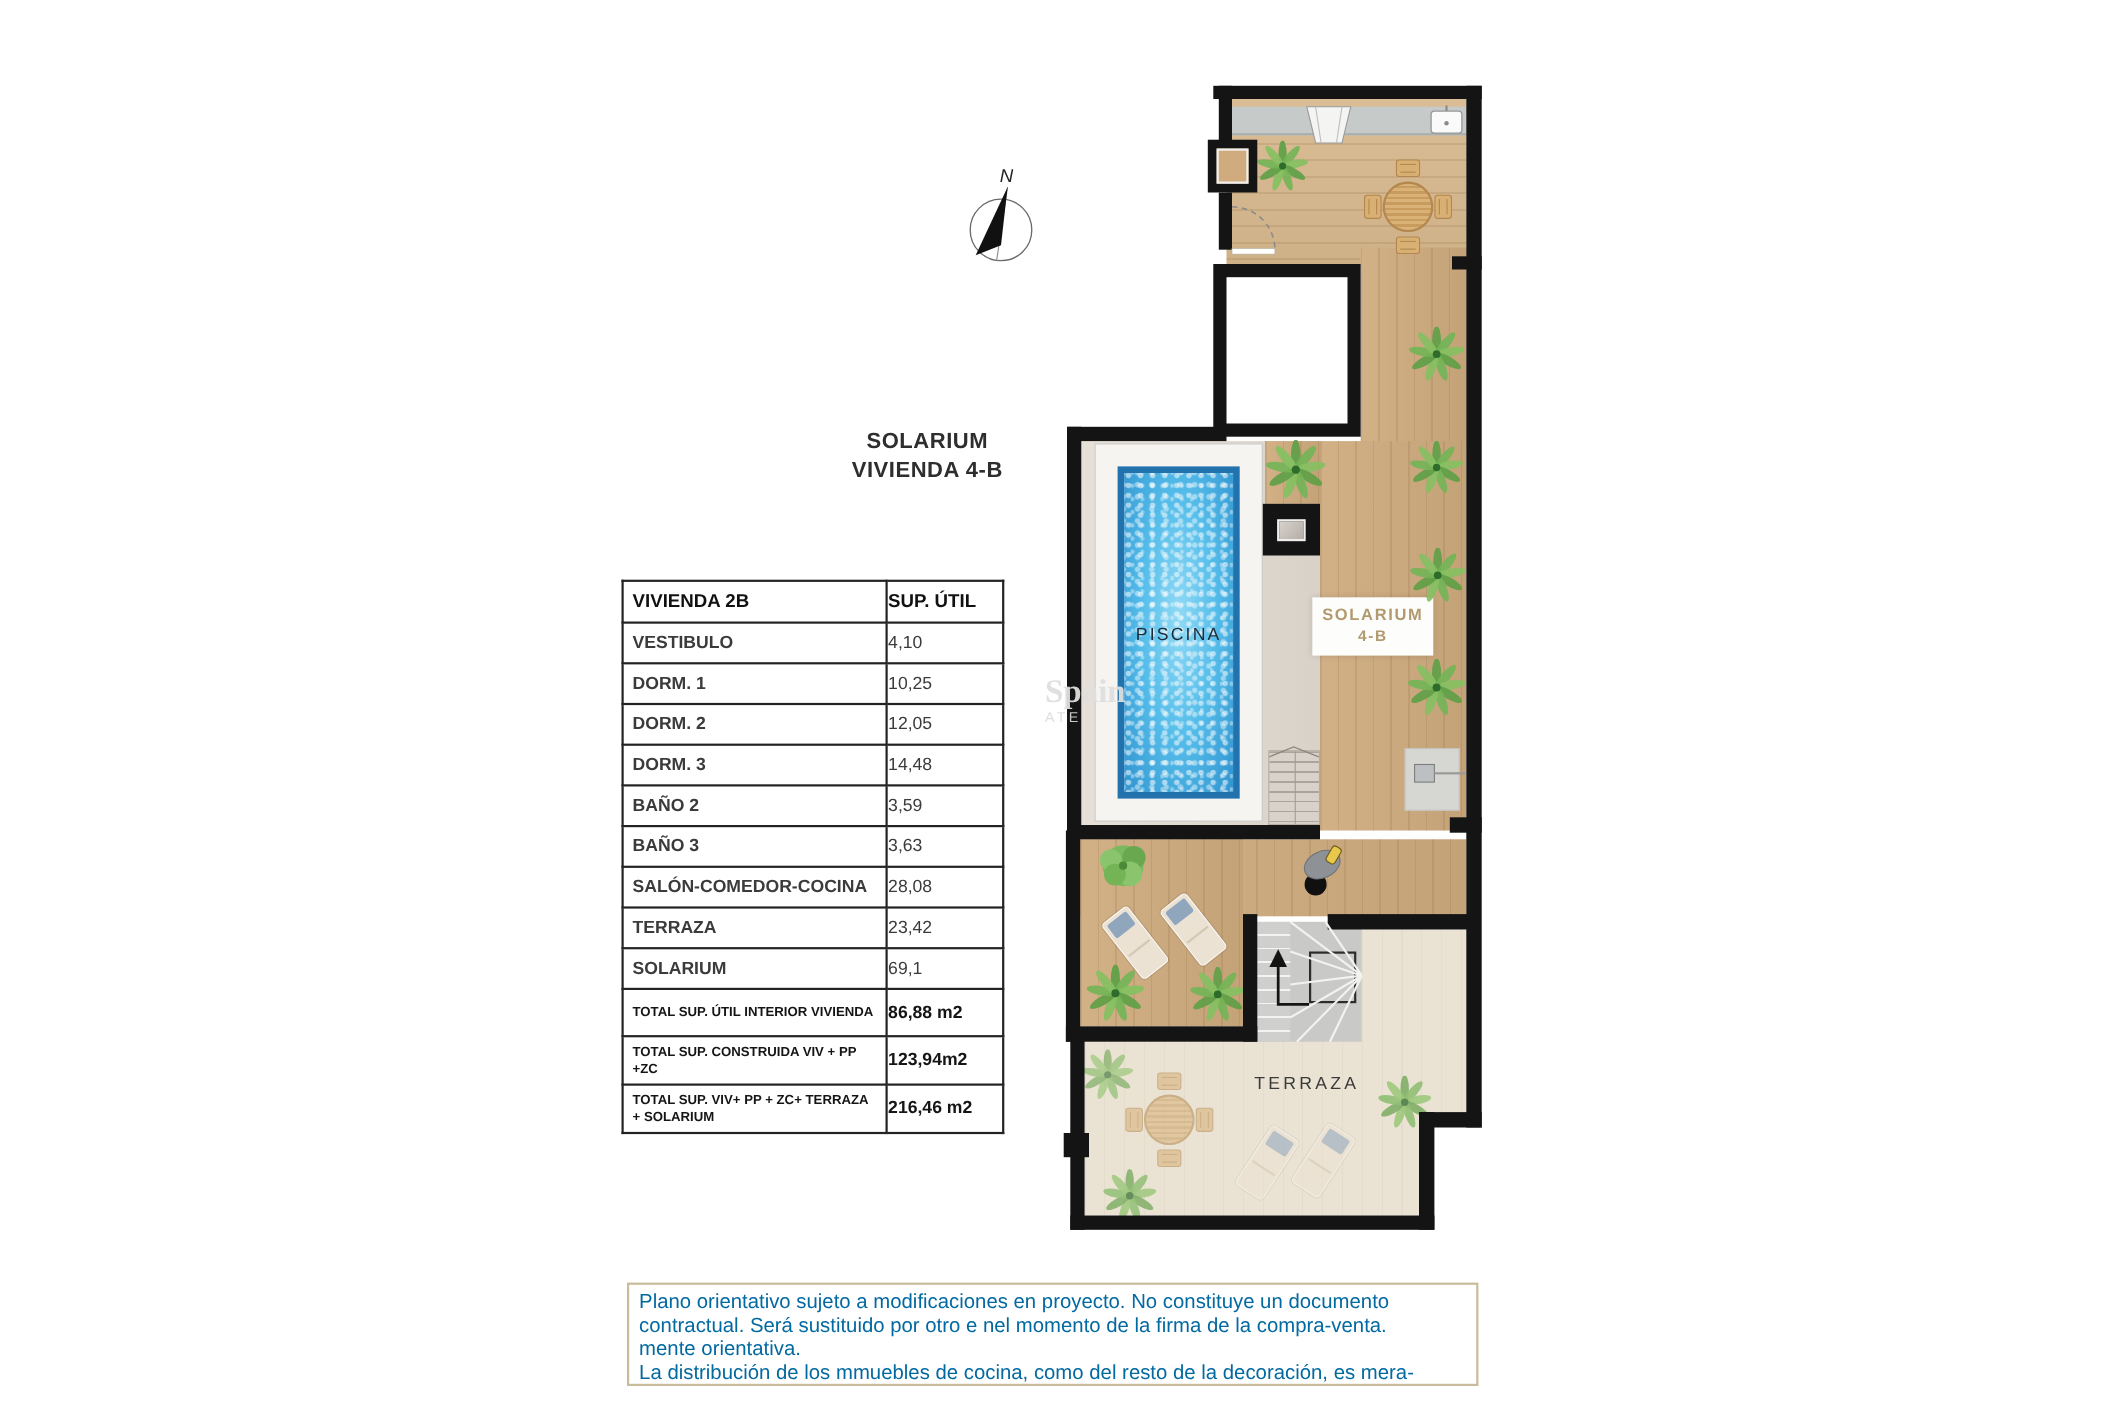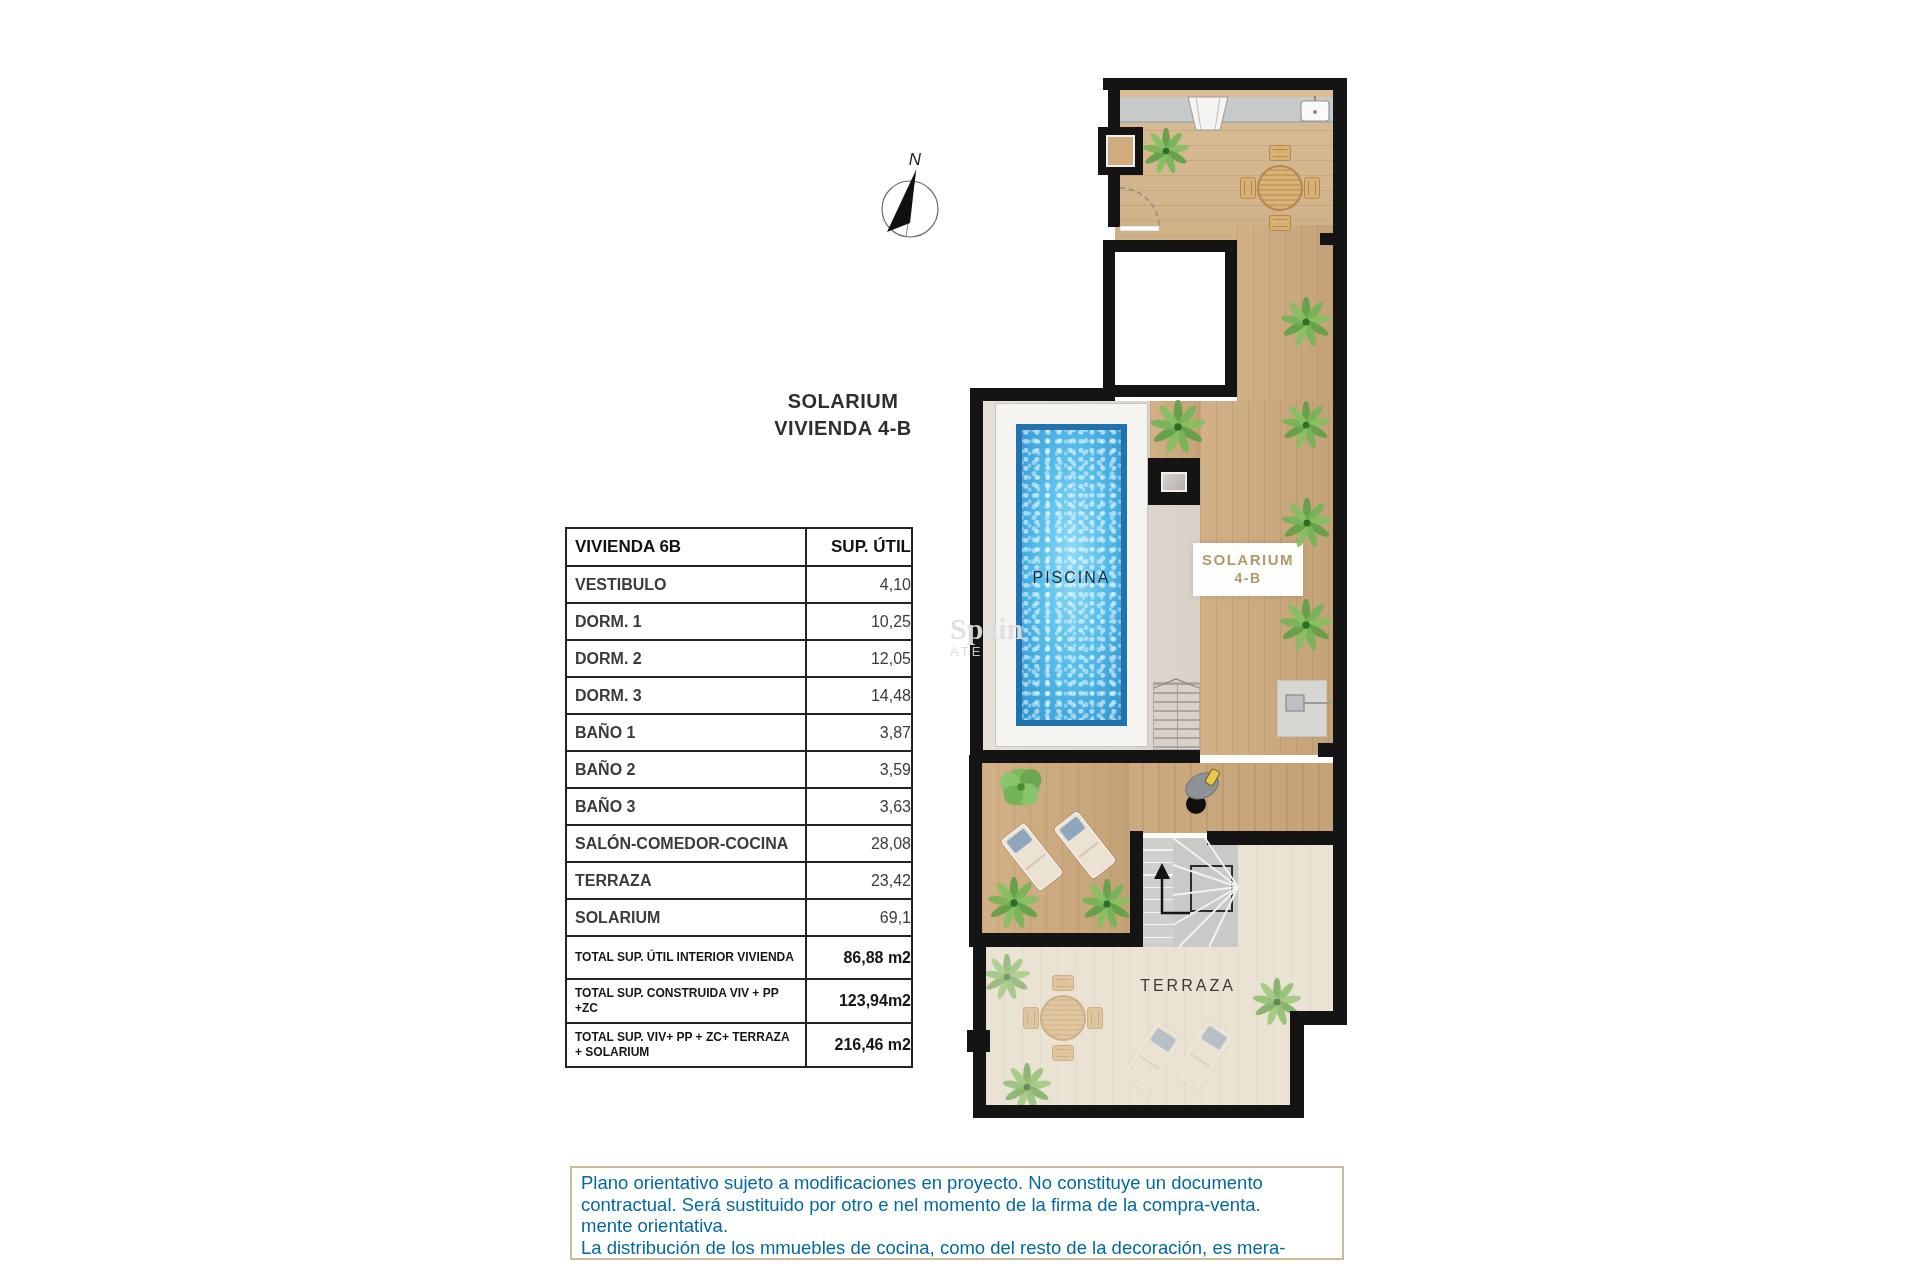--- a/index.html
+++ b/index.html
@@ -8,21 +8,21 @@
   
   .compass { position:absolute; left:868px; top:138px; width:92px; height:118px; z-index:2; }
 
   
   .plan-title { position:absolute; left:768px; top:388px; width:150px; text-align:center; font-weight:bold; font-size:20px; line-height:27px; color:#2e2e2e; letter-spacing:.5px; z-index:2; }
 
   
   .area-table { position:absolute; left:565px; top:527px; width:348px; border-collapse:collapse; z-index:2; background:#fff; }
   .area-table td { border:2px solid #232323; color:#3b3b3b; font-size:16px; vertical-align:middle; }
   .area-table td.lab { width:242px; padding:6px 8px; height:37px;font-weight:bold; }
-  .area-table td.val { width:106px; text-align:right; }
+  .area-table td.val { width:106px; text-align:left; }
   .area-table tr.head td { font-weight:bold; color:#111; font-size:17px; height:38px; }
   .area-table tr.total td { font-weight:bold; color:#151515; font-size:12px; line-height:1.25; height:43px; }
   .area-table tr.total td.val { font-size:16px; }
 
   
   .disclaimer { position:absolute; left:570px; top:1166px; width:774px; height:94px; border:2px solid #c8bc9a; background:#fff; padding:4px 9px; z-index:2; }
   .disclaimer div { font-size:18.5px; line-height:21.5px; color:#0369a1; white-space:nowrap; }
 
   
   .watermark { position:absolute; left:950px; top:612px; z-index:9; pointer-events:none; }
@@ -122,42 +122,38 @@
 </svg>
 
 <div class="plan-title">
   <div>SOLARIUM</div>
   <div>VIVIENDA 4-B</div>
 </div>
 
 <table class="area-table">
   <tbody>
     <tr class="head">
-      <td class="lab">VIVIENDA 6B</td>
+      <td class="lab">VIVIENDA 2B</td>
       <td class="val">SUP. ÚTIL</td>
     </tr>
   <tr>
         <td class="lab">VESTIBULO</td>
         <td class="val">4,10</td>
       </tr>
       <tr>
         <td class="lab">DORM. 1</td>
         <td class="val">10,25</td>
       </tr>
       <tr>
         <td class="lab">DORM. 2</td>
         <td class="val">12,05</td>
       </tr>
       <tr>
         <td class="lab">DORM. 3</td>
         <td class="val">14,48</td>
-      </tr>
-      <tr>
-        <td class="lab">BAÑO 1</td>
-        <td class="val">3,87</td>
       </tr>
       <tr>
         <td class="lab">BAÑO 2</td>
         <td class="val">3,59</td>
       </tr>
       <tr>
         <td class="lab">BAÑO 3</td>
         <td class="val">3,63</td>
       </tr>
       <tr>

